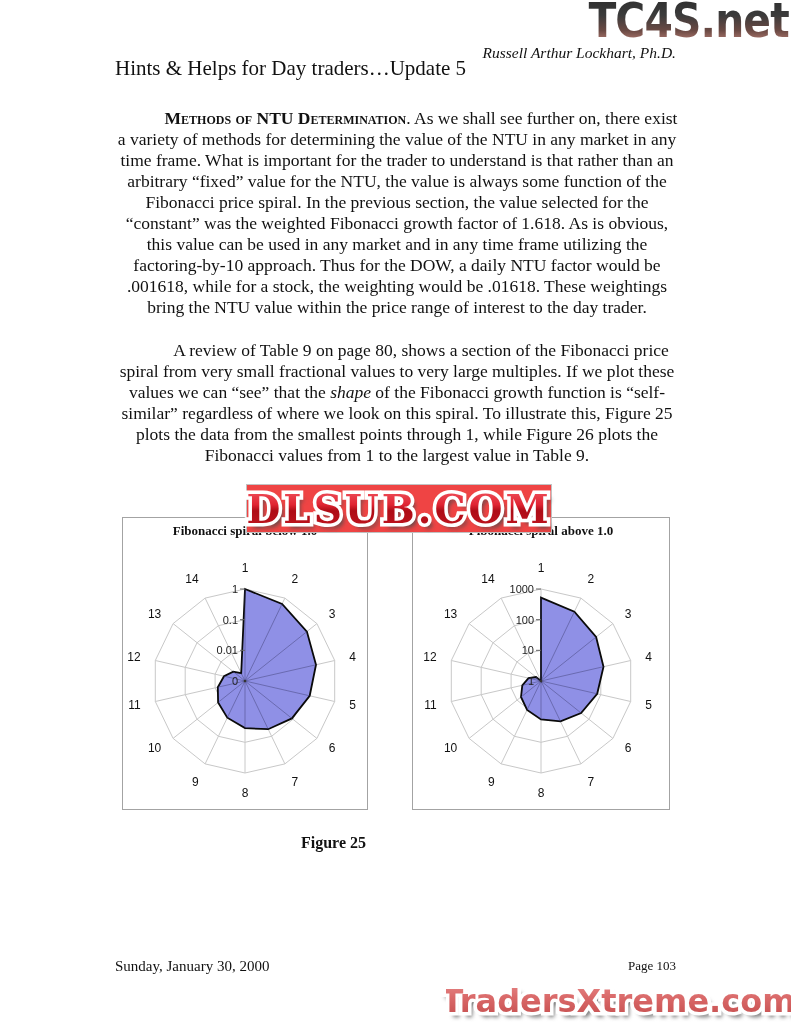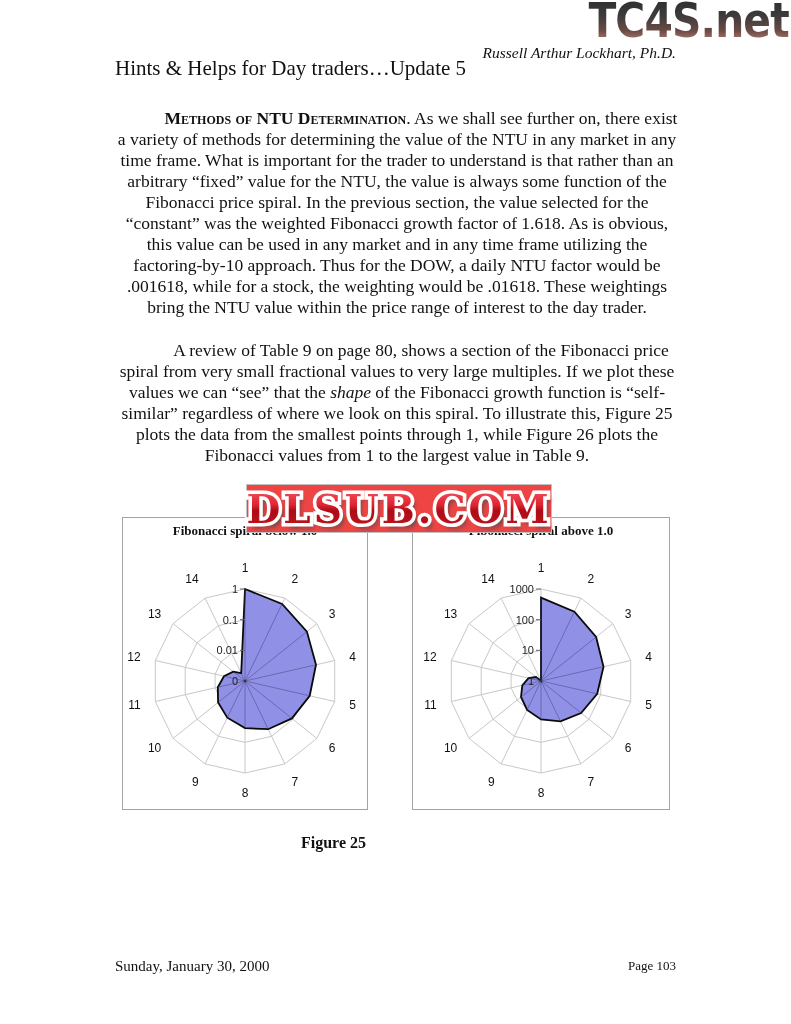--- a/index.html
+++ b/index.html
@@ -196,14 +196,21 @@
       <div class="banner-layer layer-outline">DLSUB.COM</div>
       <div class="banner-layer layer-fill-red">DLSUB.COM</div>
     </div>
   </div>
 
   <div class="figcap f25">Figure 25</div>
 
   <div class="ftr-date">Sunday, January 30, 2000</div>
   <div class="ftr-page">Page 103</div>
 
+  <div class="txtreme">
+    <div class="stack" style="position:relative;width:100%;height:100%;">
+      <div class="banner-layer layer-shadow">TradersXtreme.com</div>
+      <div class="banner-layer layer-outline">TradersXtreme.com</div>
+      <div class="banner-layer layer-fill-red">TradersXtreme.com</div>
+    </div>
+  </div>
 
 </div>
 
 </body></html>

